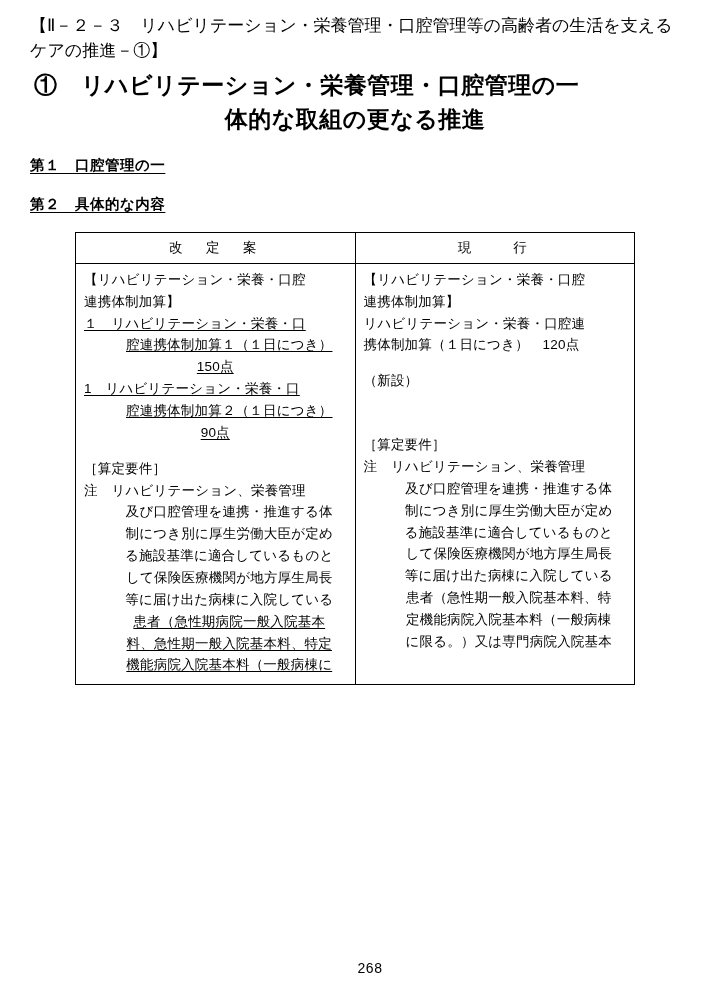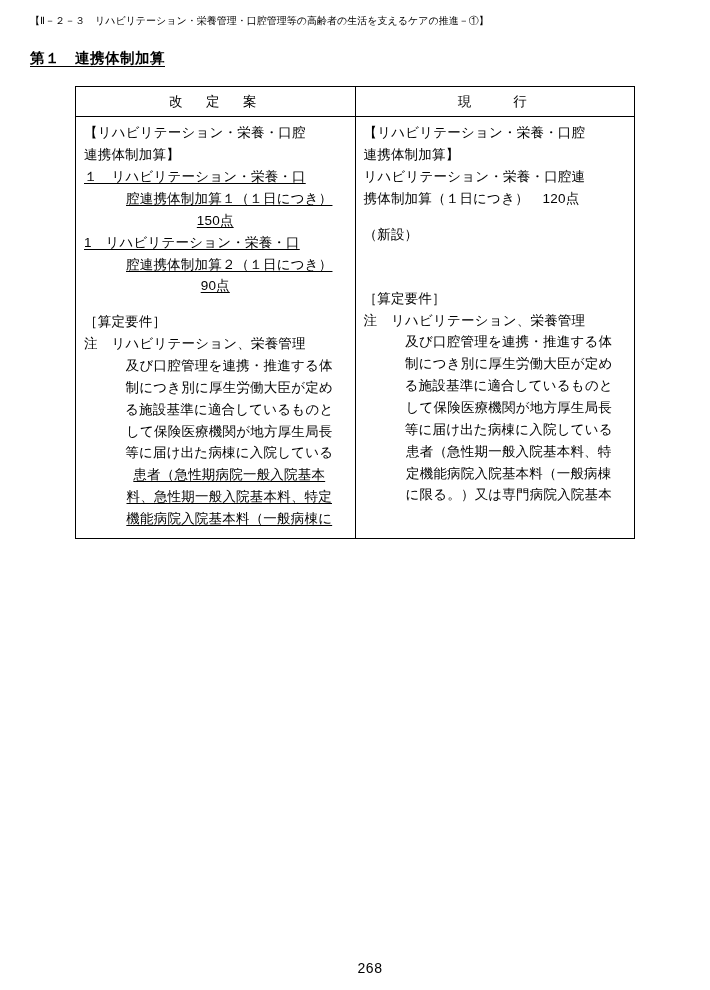--- a/index.html
+++ b/index.html
@@ -16,21 +16,21 @@
     overflow: hidden;
   }
   .page {
     position: relative;
     width: 710px;
     height: 990px;
     box-sizing: border-box;
     padding: 14px 30px 0 30px;
   }
   .doc-header {
-    font-size: 10px;
+    font-size: 17px;
     line-height: 1.45;
     letter-spacing: 0px;
     margin: 0 0 6px 0;
     text-indent: 0;
   }
   .doc-title {
     font-size: 23px;
     font-weight: bold;
     text-align: center;
     line-height: 1.45;
@@ -134,26 +134,33 @@
     padding-left: 45px;
   }
 </style>
 </head>
 <body>
 
 <div class="page">
 
   <div class="doc-header">【Ⅱ－２－３　リハビリテーション・栄養管理・口腔管理等の高齢者の生活を支えるケアの推進－①】</div>
 
+  <div class="doc-title">
+    <span class="title-line1">①　リハビリテーション・栄養管理・口腔管理の一</span>
+    <span class="title-line2">体的な取組の更なる推進</span>
+  </div>
 
   <div class="section-heading">
-    <span class="u">第１　連携体制加算</span>
+    <span class="u">第１　口腔管理の一</span>
   </div>
 
 
+  <div class="section-heading">
+    <span class="u">第２　具体的な内容</span>
+  </div>
 
 
   <table class="compare">
     <thead>
       <tr>
         <th style="width:50%">改　定　案</th>
         <th style="width:50%">現　　行</th>
       </tr>
     </thead>
     <tbody>

